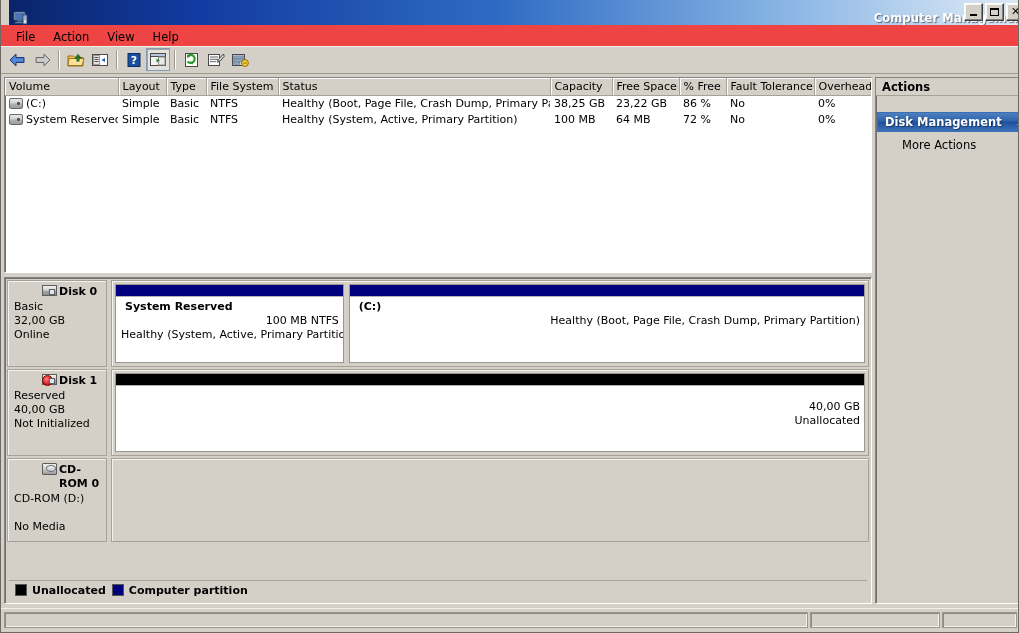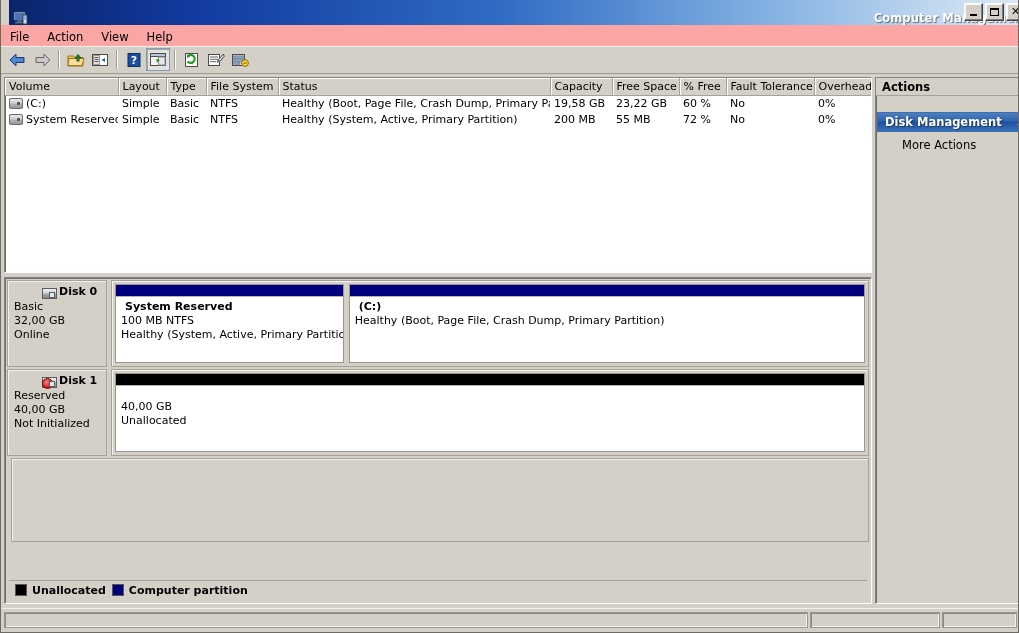--- a/index.html
+++ b/index.html
@@ -47,22 +47,23 @@
     font-size: 10px; line-height: 1; color: #000; font-family: "DejaVu Sans", sans-serif;
     cursor: default;
   }
   .win-btn .g-min { width: 7px; height: 2px; background:#000; margin-top: 6px; }
   .win-btn .g-max { width: 9px; height: 8px; border: 1px solid #000; border-top-width: 2px; }
   .win-btn .g-close { font-size: 11px; font-weight: bold; margin-top: -1px;}
 
   
   .menubar {
     position: absolute; left: 0; top: 25px; width: 1019px; height: 24px;
-    background: #fca5a5;
+    background: #ef4444;
     display: flex; align-items: center;
+    padding-left: 6px;
     border-bottom: 1px solid #b0aca2;
   }
   .menu-item {
     padding: 2px 9px; font-size: 11.5px; color: #000; cursor: default;
   }
 
   
   .toolbar {
     position: absolute; left: 0; top: 46px; width: 1019px; height: 28px;
     background: #d4d0c8;
@@ -144,21 +145,21 @@
   .disk-row.cdrom { height: 84px; }
 
   .disk-head {
     width: 100px; flex: 0 0 100px;
     background: #d4d0c8;
     border: 1px solid #a6a29a;
     box-shadow: inset 1px 1px 0 #f4f2ee;
     padding: 4px 4px 0 6px;
     font-size: 11px; line-height: 14px;
   }
-  .disk-head .dh-title { display: flex; align-items: flex-end; gap: 2px; font-weight: bold; margin-bottom: 1px; padding-left: 28px;}
+  .disk-head .dh-title { display: flex; align-items: flex-start; gap: 2px; font-weight: bold; margin-bottom: 1px; padding-left: 28px;}
   .dh-line { white-space: nowrap; }
 
   
   .ico-disk {
     width: 15px; height: 11px; flex: 0 0 auto; position: relative;
     background: linear-gradient(to bottom, #f0f0f0 0%, #d2d2d2 48%, #a8a8a8 52%, #8c8c8c 100%);
     border: 1px solid #5d5d5d;
   }
   .ico-disk::after { content:""; position:absolute; right:1px; top:3px; width:4px; height:4px; background:#d8e8f8; border:1px solid #5d5d5d; }
   .ico-disk.warn::before {
@@ -197,21 +198,21 @@
   }
   .part .bar { height: 11px; width: 100%; }
   .part .bar.primary { background: #00007f; }
   .part .bar.unalloc { background: #000000; }
   .part .ptext {
     padding: 3px 4px 0 5px; background: #fff; font-size: 11px; line-height: 14px;
     height: calc(100% - 11px);
     border-top: 1px solid #b7b3aa;
   }
   .part .ptitle { font-weight: bold; padding-left: 4px; }
-  .part .pline { white-space: nowrap; }
+  .part .pline { white-space: nowrap; text-align: right; }
 
   
   .legend {
     position: absolute; left: 2px; right: 2px; bottom: 2px; height: 19px;
     background: #d4d0c8;
     border-top: 1px solid #a6a29a;
     display: flex; align-items: center; gap: 6px; padding-left: 6px;
   }
   .leg-item { display: flex; align-items: center; gap: 5px; font-weight: bold; font-size: 11px; }
   .leg-sw { width: 12px; height: 12px; border: 1px solid #555; }
@@ -422,39 +423,39 @@
               <td class="c-vol">
                 <span class="vol-cell-inner">
                   <span class="drive-ico"></span>
                   <span>(C:)</span>
                 </span>
               </td>
               <td>Simple</td>
               <td>Basic</td>
               <td>NTFS</td>
               <td>Healthy (Boot, Page File, Crash Dump, Primary Partition)</td>
-              <td>19,58 GB</td>
+              <td>38,25 GB</td>
               <td>23,22 GB</td>
-              <td>60 %</td>
+              <td>86 %</td>
               <td>No</td>
               <td>0%</td>
             </tr>
             <tr>
               <td class="c-vol">
                 <span class="vol-cell-inner">
                   <span class="drive-ico"></span>
                   <span>System Reserved</span>
                 </span>
               </td>
               <td>Simple</td>
               <td>Basic</td>
               <td>NTFS</td>
               <td>Healthy (System, Active, Primary Partition)</td>
-              <td>200 MB</td>
-              <td>55 MB</td>
+              <td>100 MB</td>
+              <td>64 MB</td>
               <td>72 %</td>
               <td>No</td>
               <td>0%</td>
             </tr>
           </tbody>
         </table>
       </div>
 
       <div class="disk-view">
         <div class="disk-inner">
@@ -503,20 +504,29 @@
                 <div class="bar unalloc"></div>
                 <div class="ptext" style="padding-top:14px">
                   <div class="pline">40,00 GB</div>
                   <div class="pline">Unallocated</div>
                 </div>
               </div>
             </div>
           </div>
 
           <div class="disk-row cdrom">
+            <div class="disk-head">
+              <div class="dh-title">
+                <span class="ico-cd"></span>
+                <span>CD-ROM 0</span>
+              </div>
+              <div class="dh-line">CD-ROM (D:)</div>
+              <div class="dh-line" style="height:14px"></div>
+              <div class="dh-line">No Media</div>
+            </div>
             <div class="disk-body empty"></div>
           </div>
 
           <div class="legend">
             <div class="leg-item">
               <span class="leg-sw black"></span>
               <span>Unallocated</span>
             </div>
             <div class="leg-item">
               <span class="leg-sw navy"></span>

